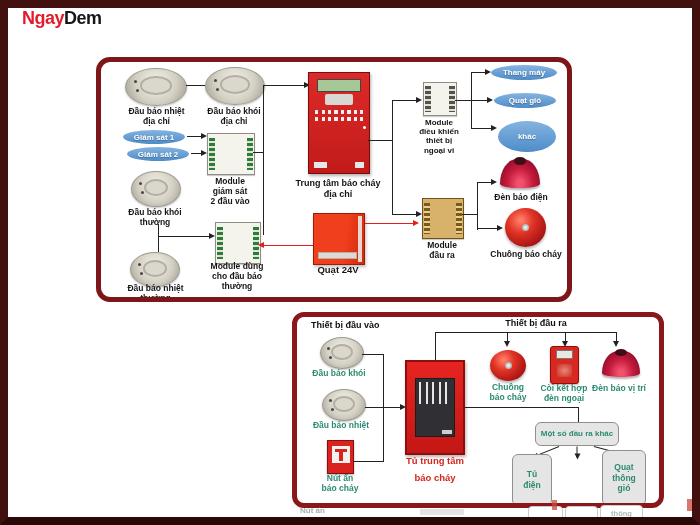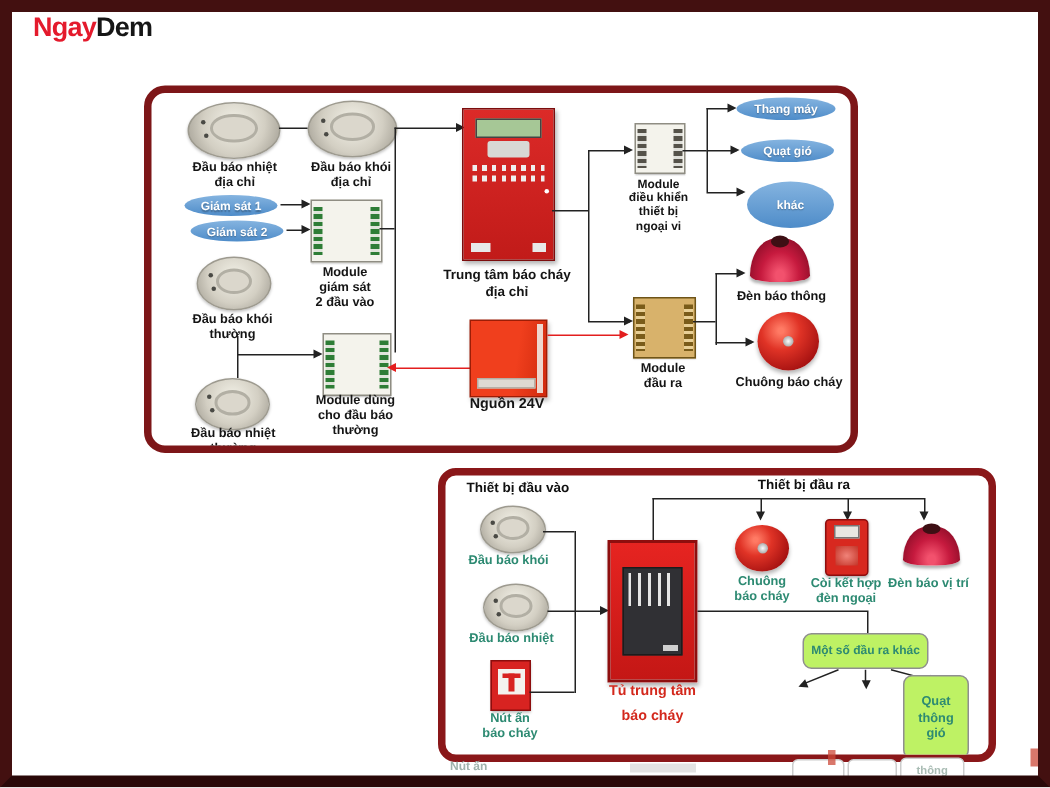--- a/index.html
+++ b/index.html
@@ -52,21 +52,21 @@
   .cp:before{content:"";position:absolute;left:14%;top:16%;right:14%;bottom:30%;background:#f4f2ee;}
   .cp .t1{position:absolute;left:26%;top:24%;width:48%;height:10%;background:#d82321;}
   .cp .t2{position:absolute;left:42%;top:24%;width:16%;height:40%;background:#d82321;}
   .horn{position:absolute;background:#d8281f;border:1px solid #8e0d0d;border-radius:3px;box-shadow:0 1px 2px rgba(0,0,0,.3);}
   .horn:before{content:"";position:absolute;left:18%;top:8%;width:64%;height:26%;background:#e9e7e2;border:1px solid #777;box-sizing:border-box;}
   .horn:after{content:"";position:absolute;left:22%;top:46%;width:56%;height:38%;background:radial-gradient(#f08379,#c33327);}
   .cab{position:absolute;background:linear-gradient(180deg,#e62421,#c41715);border:2px solid #8e0e0e;box-shadow:1px 2px 3px rgba(0,0,0,.3);box-sizing:border-box;}
   .cab-scr{position:absolute;left:14%;top:18%;width:68%;height:62%;background:#303034;border:1px solid #1c1c1c;}
   .cab-scr:before{content:"";position:absolute;left:3px;top:3px;right:3px;height:22px;background:repeating-linear-gradient(90deg,#e6e6e6 0 2px,rgba(0,0,0,0) 2px 6.5px);}
   .cab-scr:after{content:"";position:absolute;right:2px;bottom:2px;width:10px;height:4px;background:#cfcfcf;}
-  .obox{position:absolute;background:#bef264;border:1.2px solid #8f8f8f;border-radius:6px;display:flex;align-items:center;justify-content:center;font-weight:bold;font-size:8.5px;line-height:1.25;color:#2d8a72;text-align:center;white-space:pre-line;box-sizing:border-box;}
+  .obox{position:absolute;background:#e5e5e5;border:1.2px solid #8f8f8f;border-radius:6px;display:flex;align-items:center;justify-content:center;font-weight:bold;font-size:8.5px;line-height:1.25;color:#2d8a72;text-align:center;white-space:pre-line;box-sizing:border-box;}
   .ghost{position:absolute;color:#9fb3ac;font-weight:bold;font-size:8px;}
   .gbox{position:absolute;border:1px solid #cccccc;border-radius:4px;background:#fff;display:flex;align-items:center;justify-content:center;color:#a9bcb4;font-weight:bold;font-size:7.5px;}
   .gred{position:absolute;background:#cc4a3a;opacity:.75;}
   .gbar{position:absolute;background:#e3e3e3;}
 </style>
 </head>
 <body>
 
 <div class="page">
 
@@ -117,21 +117,21 @@
       <div class="rp-b1"></div>
       <div class="rp-b2"></div>
       <div class="rp-dot"></div>
       <div class="rp-chip1"></div>
       <div class="rp-chip2"></div>
     </div>
     <div class="lbl" style="left:176px;top:116px;width:122px;font-size:9px;">Trung tâm báo cháy
 địa chỉ</div>
 
     <div class="nguon" style="left:212px;top:151px;width:50px;height:50px;"></div>
-    <div class="lbl" style="left:207px;top:202px;width:60px;font-size:9.5px;">Nguồn 24V</div>
+    <div class="lbl" style="left:207px;top:202px;width:60px;font-size:9.5px;">Quạt 24V</div>
     <div class="hl ar redln" style="left:264px;top:161px;width:52px;"></div>
 
     <div class="hl" style="left:267px;top:78px;width:24px;"></div>
     <div class="vl" style="left:291px;top:38px;height:114px;"></div>
     <div class="hl ar" style="left:291px;top:38px;width:28px;"></div>
     <div class="hl ar" style="left:291px;top:152px;width:28px;"></div>
 
     <div class="module light" style="left:322px;top:20px;width:32px;height:32px;"></div>
     <div class="lbl" style="left:296px;top:56px;width:84px;font-size:8px;line-height:1.15;">Module
 điều khiển
@@ -148,21 +148,21 @@
     <div class="hl ar" style="left:370px;top:66px;width:24px;"></div>
     <div class="oval" style="left:390px;top:3px;width:66px;height:15px;">Thang máy</div>
     <div class="oval" style="left:393px;top:31px;width:62px;height:15px;">Quạt gió</div>
     <div class="oval" style="left:397px;top:59px;width:58px;height:31px;">khác</div>
 
     <div class="hl" style="left:361px;top:152px;width:15px;"></div>
     <div class="vl" style="left:376px;top:120px;height:48px;"></div>
     <div class="hl ar" style="left:376px;top:120px;width:18px;"></div>
     <div class="hl ar" style="left:376px;top:166px;width:24px;"></div>
     <div class="dome" style="left:399px;top:97px;width:40px;height:29px;"></div>
-    <div class="lbl" style="left:380px;top:130px;width:80px;">Đèn báo thông</div>
+    <div class="lbl" style="left:380px;top:130px;width:80px;">Đèn báo điện</div>
     <div class="bell" style="left:404px;top:146px;width:41px;height:39px;"></div>
     <div class="lbl" style="left:373px;top:187px;width:104px;">Chuông báo cháy</div>
   </div>
 
   <div class="panel" style="left:292px;top:312px;width:372px;height:196px;border-radius:12px;border-color:#8a1719;">
 
     <div class="hdr" style="left:14px;top:3px;">Thiết bị đầu vào</div>
     <div class="hdr" style="left:196px;top:1px;width:86px;text-align:center;">Thiết bị đầu ra</div>
 
     <div class="det" style="left:23px;top:20px;width:42px;height:30px;"></div>
@@ -201,20 +201,22 @@
     <div class="lbl teal" style="left:239px;top:66px;width:56px;">Còi kết hợp
 đèn ngoại</div>
     <div class="lbl teal" style="left:286px;top:66px;width:72px;">Đèn báo vị trí</div>
 
     <div class="hl" style="left:168px;top:90px;width:113px;"></div>
     <div class="vl" style="left:281px;top:90px;height:15px;"></div>
     <div class="obox" style="left:238px;top:105px;width:84px;height:24px;font-size:8px;">Một số đầu ra khác</div>
     <div class="dl" style="left:262px;top:129px;width:27px;transform:rotate(158deg);"></div>
     <div class="dl" style="left:280px;top:129px;width:11px;transform:rotate(90deg);"></div>
     <div class="dl" style="left:297px;top:129px;width:30px;transform:rotate(15deg);"></div>
+    <div class="obox" style="left:215px;top:137px;width:40px;height:52px;">Tủ
+điện</div>
     <div class="obox" style="left:305px;top:133px;width:44px;height:56px;">Quạt
 thông
 gió</div>
   </div>
 
   <div class="ghost" style="left:300px;top:506px;">Nút ấn</div>
   <div class="gbar" style="left:420px;top:509px;width:44px;height:6px;"></div>
   <div class="gbox" style="left:528px;top:506px;width:33px;height:13px;"></div>
   <div class="gbox" style="left:565px;top:506px;width:31px;height:13px;"></div>
   <div class="gbox" style="left:600px;top:505px;width:41px;height:14px;">thông</div>

